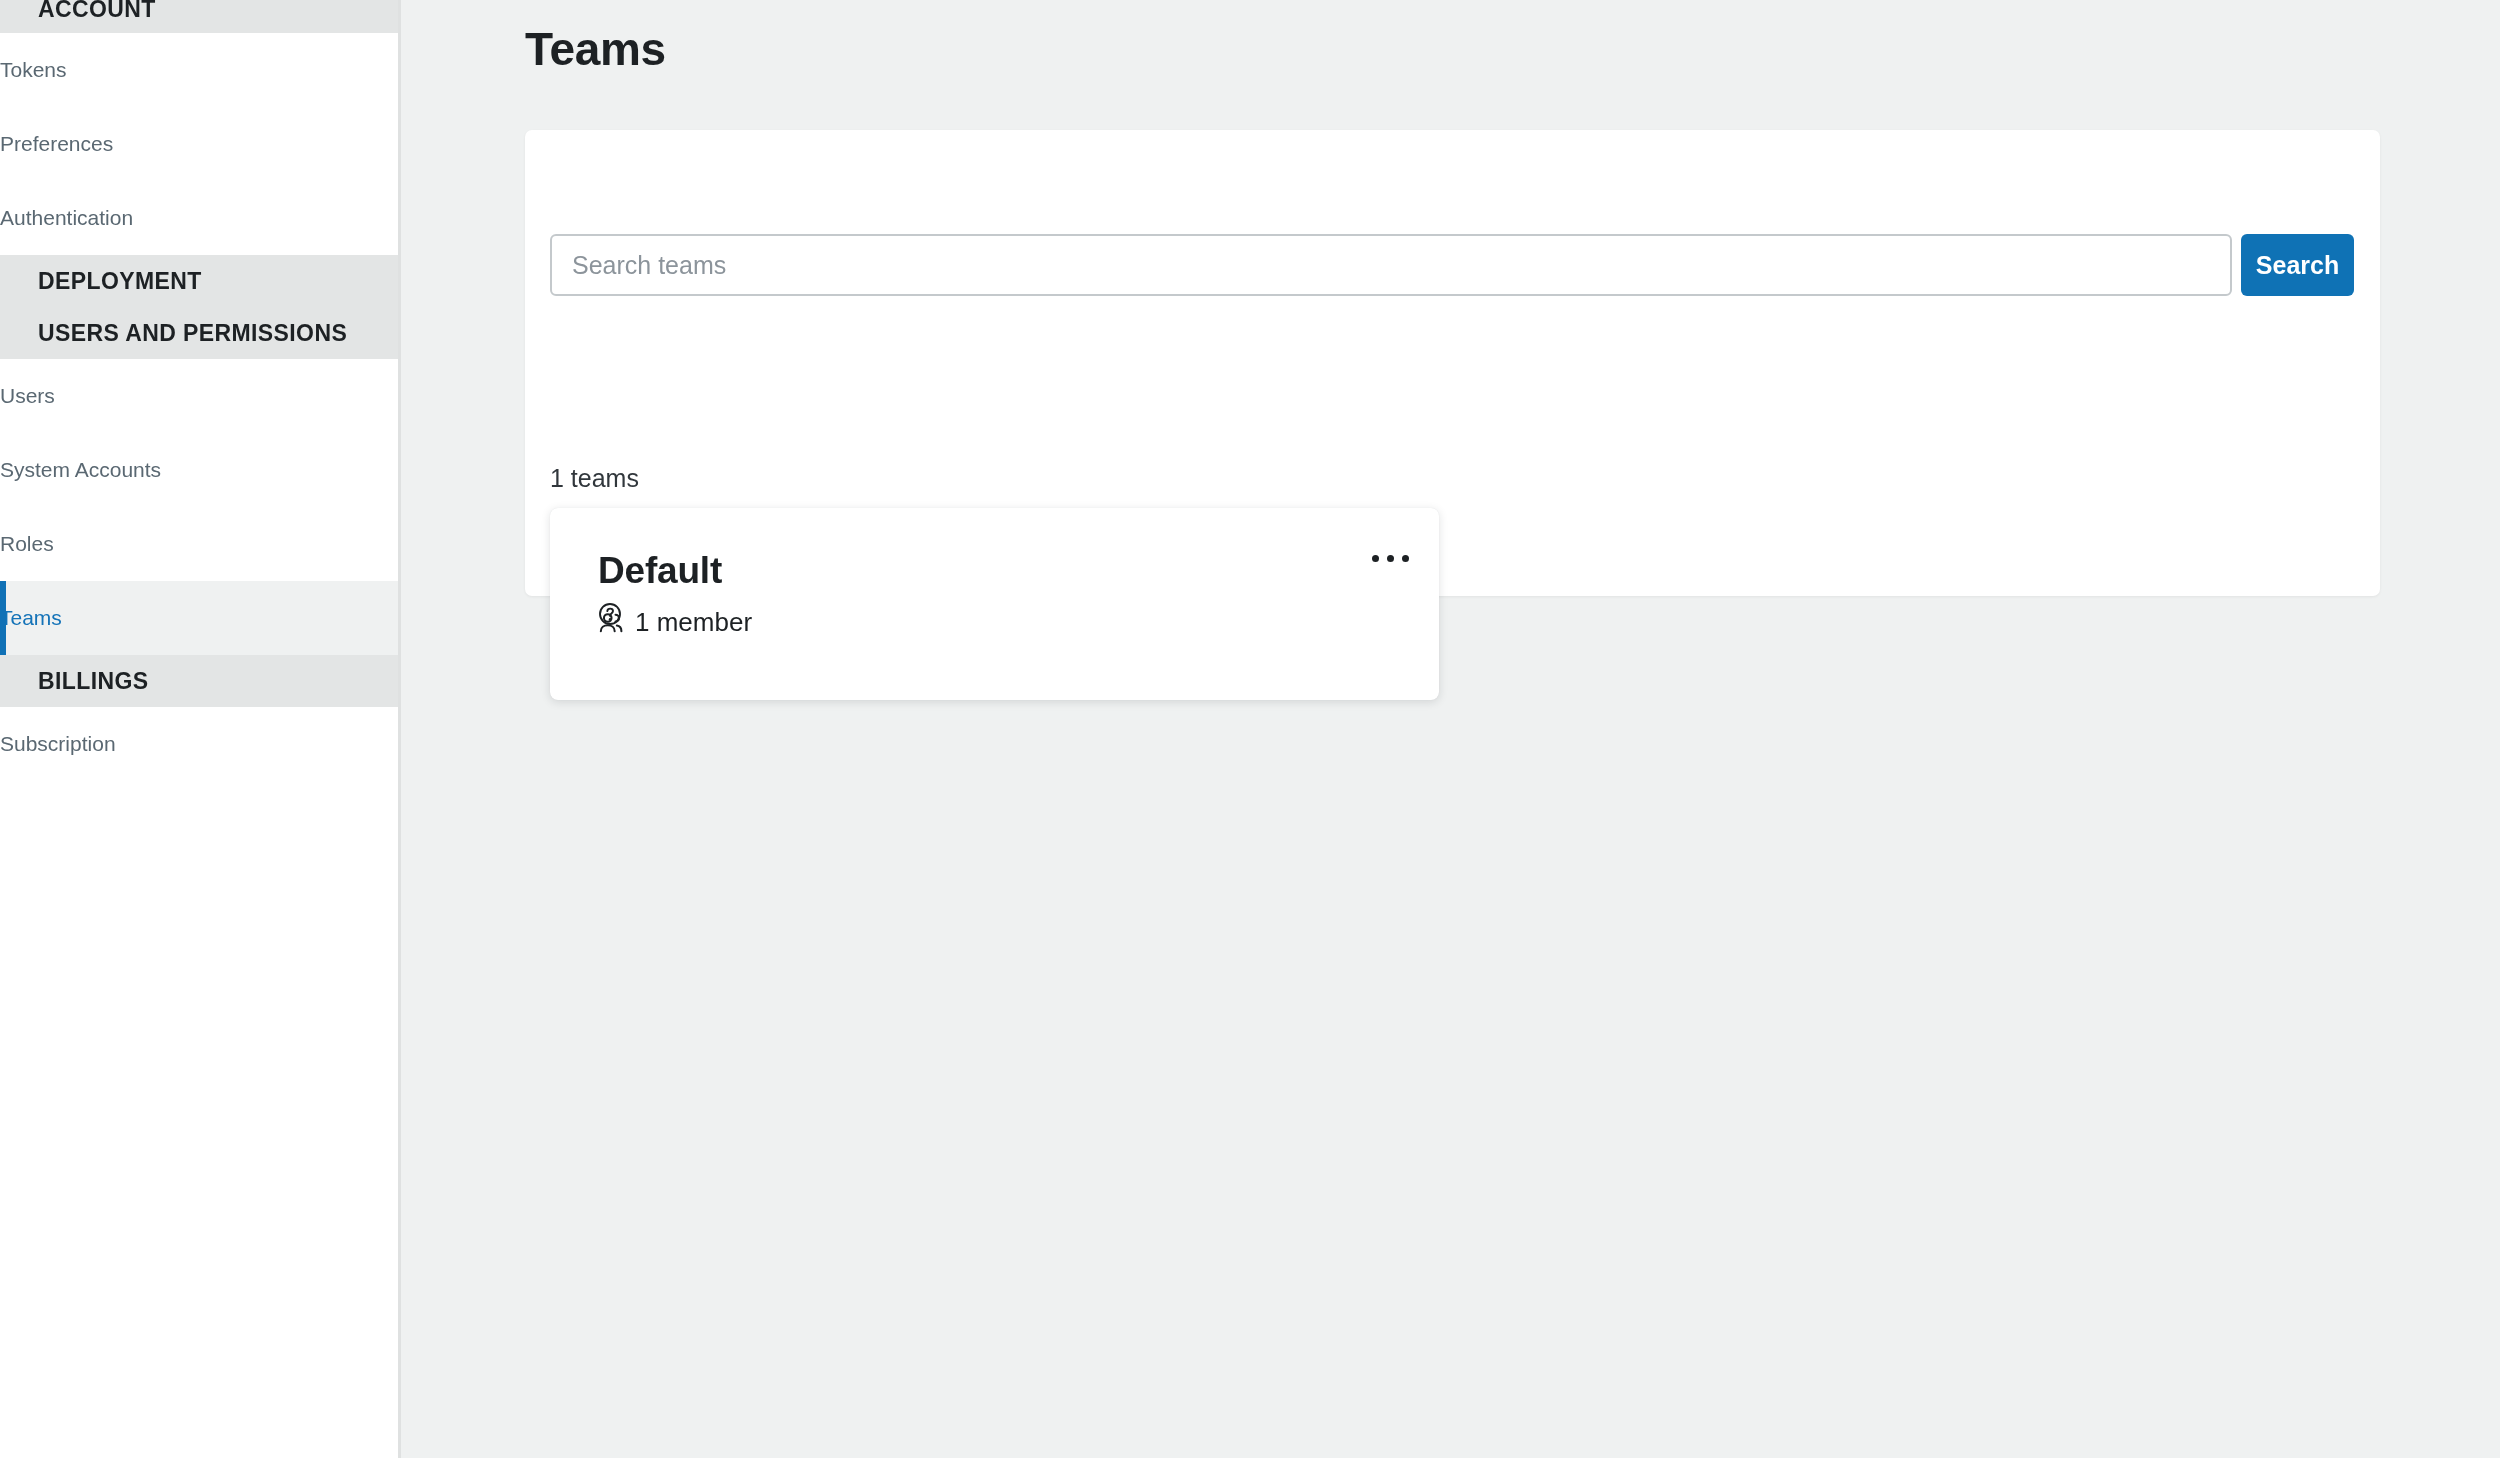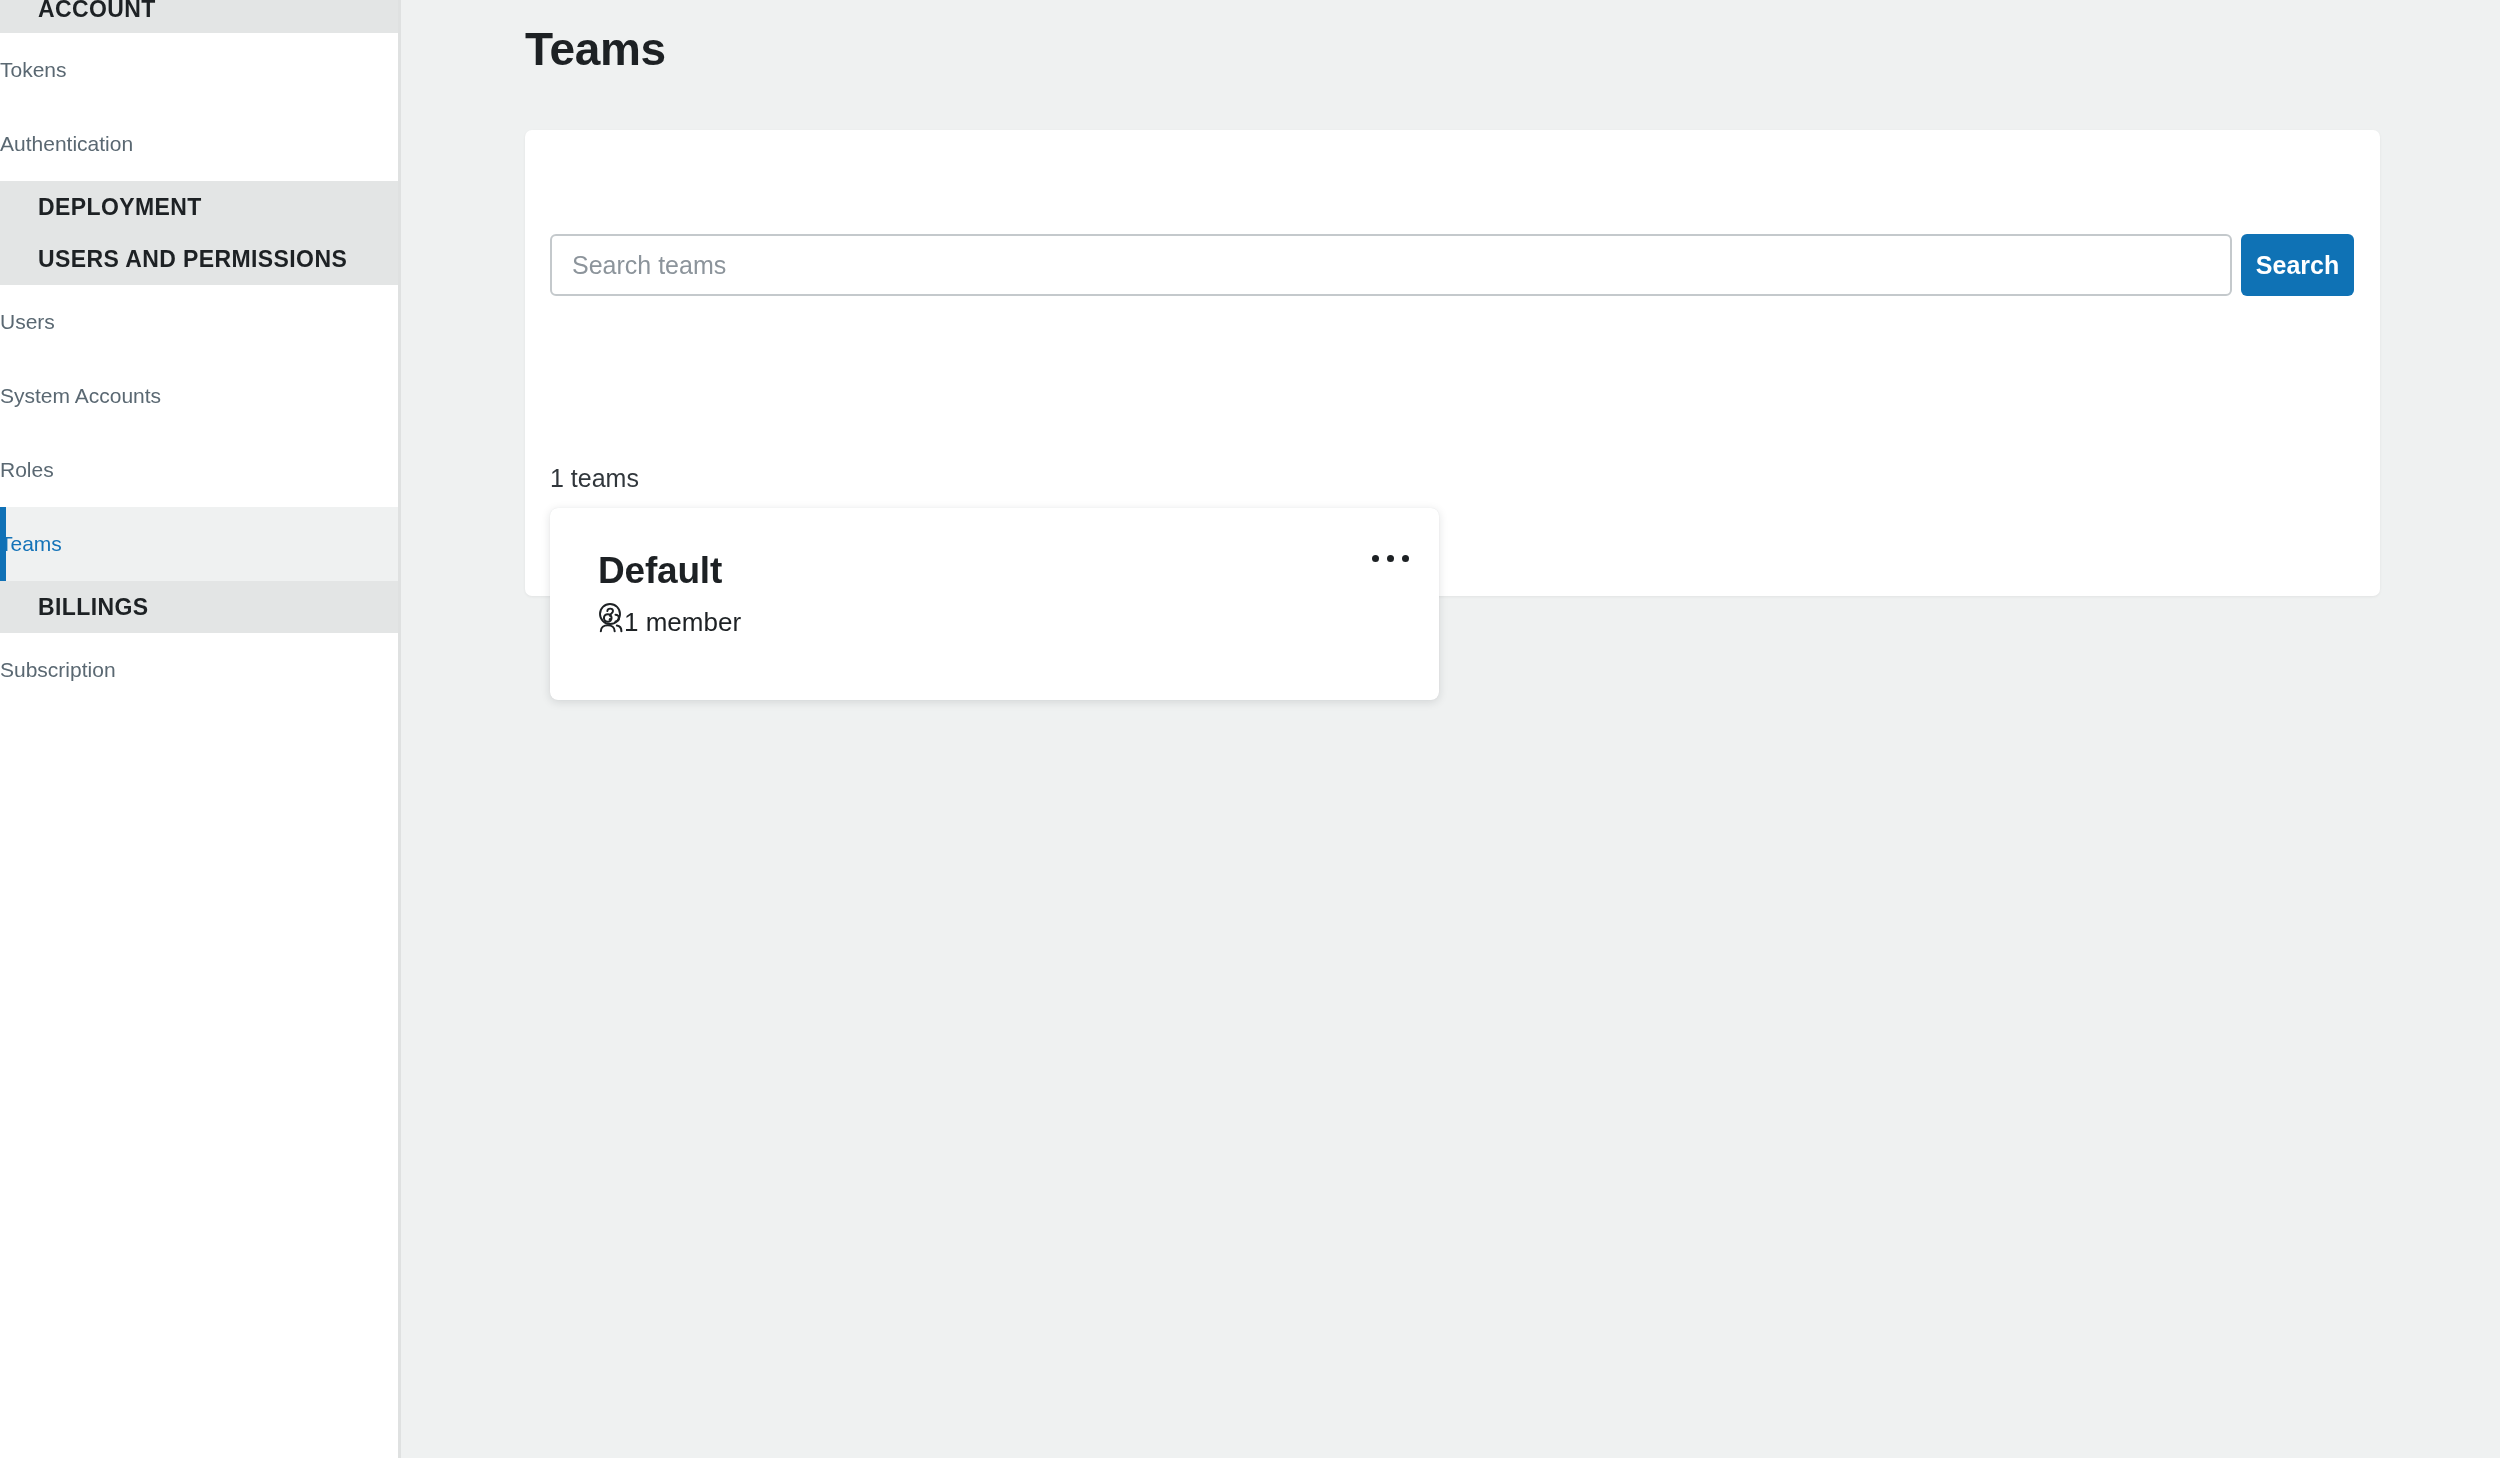--- a/index.html
+++ b/index.html
@@ -225,20 +225,21 @@
     margin-top: 2px;
     display: block;
   }
 
   .member-row {
     position: absolute;
     left: 48px;
     top: 99px;
     display: flex;
     align-items: center;
+    gap: 11px;
   }
   .members-icon { width: 26px; height: 26px; display: block; }
   .member-text {
     font-size: 26px;
     color: #1d2124;
   }
 
   .card-menu {
     position: absolute;
     right: 25px;
@@ -264,20 +265,21 @@
 </head>
 <body>
 
 <div id="app">
 
   <nav class="sidebar">
     <div id="sidebar-groups">
         <div class="nav-group">
           <div class="nav-header clipped">ACCOUNT</div>
           <div class="nav-item"><span>Tokens</span></div>
+          <div class="nav-item"><span>Preferences</span></div>
           <div class="nav-item"><span>Authentication</span></div>
         </div>
         <div class="nav-group">
           <div class="nav-header">DEPLOYMENT</div>
         </div>
         <div class="nav-group">
           <div class="nav-header">USERS AND PERMISSIONS</div>
           <div class="nav-item"><span>Users</span></div>
           <div class="nav-item"><span>System Accounts</span></div>
           <div class="nav-item"><span>Roles</span></div>

